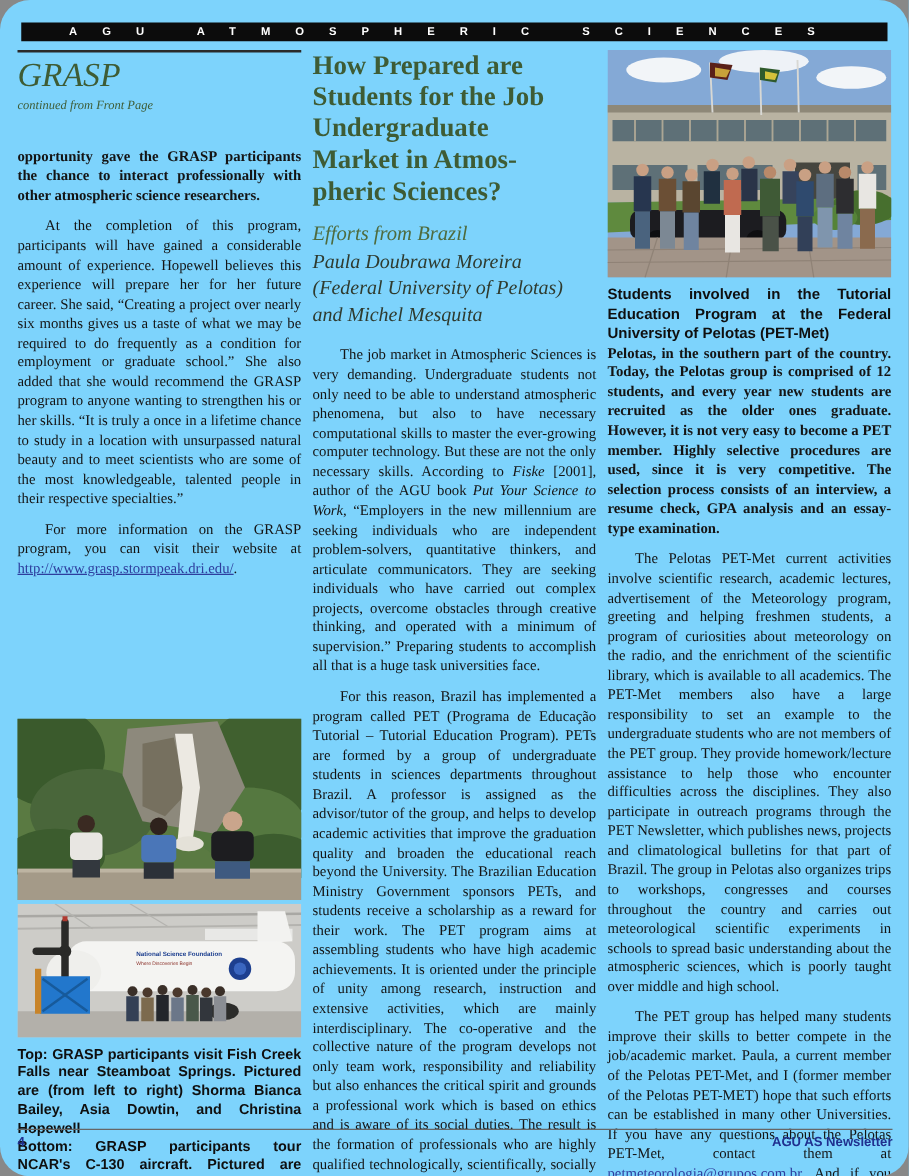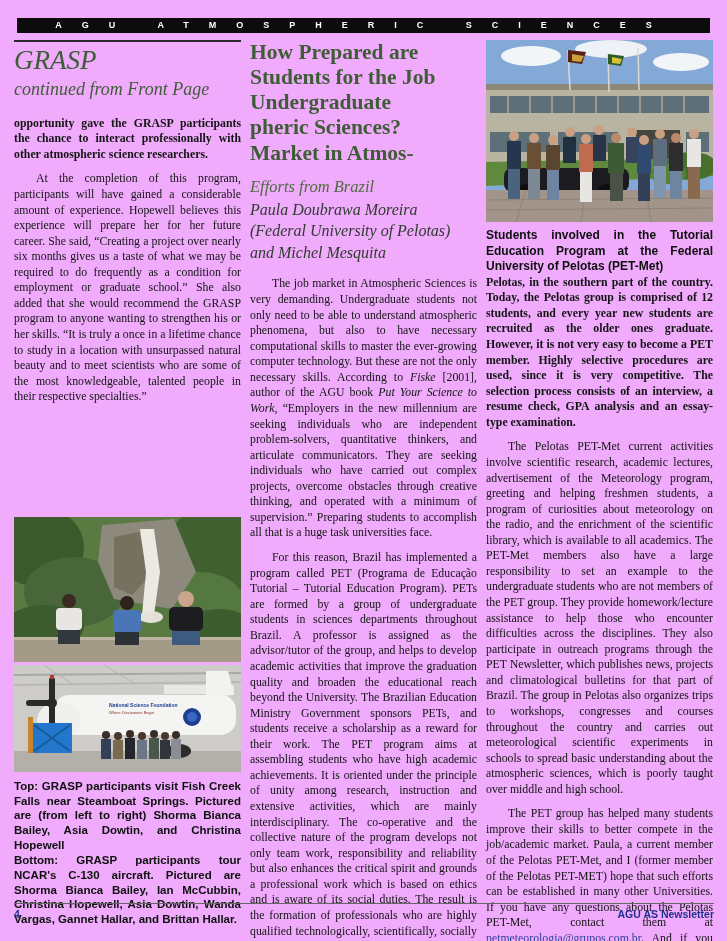--- a/index.html
+++ b/index.html
@@ -1,34 +1,34 @@
 <!DOCTYPE html>
 <html><head>
 <meta charset="utf-8">
 <style>
   * { margin:0; padding:0; box-sizing:border-box; }
   body { background:#888; }
   .page {
     position:relative; width:727px; height:941px; margin:0 auto;
-    background:#f0abfc; overflow:hidden;
-    font-family:"Liberation Serif", serif; color:#141414;
+    background:#7dd3fc; overflow:hidden;
+    font-family:"Liberation Serif", serif; color:#141414;border-radius:24px;
   }
   .banner {
     position:absolute; top:18px; left:17px; right:17px; height:15px;
     background:#0c0c0c; color:#fff; overflow:hidden; white-space:nowrap;
     font-family:"Liberation Sans", sans-serif; font-weight:bold;
     font-size:9px; line-height:15px; letter-spacing:20px; text-align:center;
   }
   .content { position:absolute; top:40px; left:14px; display:flex; gap:9px; }
   .col { width:227px; }
 
   
   .rule { border-top:2px solid #2a2a2a; margin-bottom:4px; }
   .grasp-title { font-style:italic; color:#3e5c35; font-size:27px; line-height:1.1; }
-  .grasp-sub { font-style:italic; color:#3e5c35; font-size:18px; margin:3px 0 16px; }
+  .grasp-sub { font-style:italic; color:#3e5c35; font-size:10px; margin:3px 0 28px; }
 
   p.body { font-size:11.8px; line-height:1.32; text-align:justify; text-indent:22px; margin-bottom:9px; }
   p.body.noindent { text-indent:0;font-weight:bold; }
   .link { color:#2e3e9e; text-decoration:underline; cursor:pointer; }
   .ital { font-style:italic; }
 
   .photo-stack { margin-top:112px; }
   .photo-frame { display:block; margin-bottom:3px; }
   .caption {
     font-family:"Liberation Sans", sans-serif; font-weight:bold;
@@ -61,20 +61,21 @@
 
   <div class="content">
 
     <div class="col">
       <div class="rule"></div>
       <div class="grasp-title">GRASP</div>
       <div class="grasp-sub">continued from Front Page</div>
 
       <p class="body noindent">opportunity gave the GRASP participants the chance to interact professionally with other atmospheric science researchers.</p>
       <p class="body">At the completion of this program, participants will have gained a considerable amount of experience. Hopewell believes this experience will prepare her for her future career. She said, “Creating a project over nearly six months gives us a taste of what we may be required to do frequently as a condition for employment or graduate school.” She also added that she would recommend the GRASP program to anyone wanting to strengthen his or her skills. “It is truly a once in a lifetime chance to study in a location with unsurpassed natural beauty and to meet scientists who are some of the most knowledgeable, talented people in their respective specialties.”</p>
+      <p class="body"><span>For more information on the GRASP program, you can visit their website at </span><span class="link">http://www.grasp.stormpeak.dri.edu/</span><span>.</span></p>
 
       <div class="photo-stack">
 
         <svg class="photo-frame" width="227" height="145" viewBox="0 0 227 145">
           <rect width="227" height="145" fill="#5a7a42"></rect>
           <ellipse cx="25" cy="30" rx="45" ry="40" fill="#3a5a2c"></ellipse>
           <ellipse cx="60" cy="75" rx="50" ry="35" fill="#49663a"></ellipse>
           <ellipse cx="200" cy="35" rx="50" ry="45" fill="#40602f"></ellipse>
           <ellipse cx="185" cy="85" rx="45" ry="30" fill="#557840"></ellipse>
           <polygon points="88,8 160,2 182,55 158,92 100,82 84,45" fill="#8d897c"></polygon>
@@ -149,22 +150,22 @@
         <span>Top: GRASP participants visit Fish Creek Falls near Steamboat Springs. Pictured are (from left to right) Shorma Bianca Bailey, Asia Dowtin, and Christina Hopewell</span><br>
         <span>Bottom: GRASP participants tour NCAR's C-130 aircraft. Pictured are Shorma Bianca Bailey, Ian McCubbin, Christina Hopewell, Asia Dowtin, Wanda Vargas, Gannet Hallar, and Brittan Hallar.</span>
       </div>
     </div>
 
     <div class="col">
       <div class="mid-title">
         <div>How Prepared are</div>
         <div>Students for the Job</div>
         <div>Undergraduate</div>
+        <div>Market in Atmos-</div>
         <div>pheric Sciences?</div>
-        <div>Market in Atmos-</div>
       </div>
       <div class="mid-sub">Efforts from Brazil</div>
       <div class="authors">Paula Doubrawa Moreira (Federal University of Pelotas) and Michel Mesquita</div>
 
       <p class="body"><span>The job market in Atmospheric Sciences is very demanding. Undergraduate students not only need to be able to understand atmospheric phenomena, but also to have necessary computational skills to master the ever-growing computer technology. But these are not the only necessary skills. According to </span><span class="ital">Fiske</span><span> [2001], author of the AGU book </span><span class="ital">Put Your Science to Work</span><span>, “Employers in the new millennium are seeking individuals who are independent problem-solvers, quantitative thinkers, and articulate communicators. They are seeking individuals who have carried out complex projects, overcome obstacles through creative thinking, and operated with a minimum of supervision.” Preparing students to accomplish all that is a huge task universities face.</span></p>
       <p class="body">For this reason, Brazil has implemented a program called PET (Programa de Educação Tutorial – Tutorial Education Program). PETs are formed by a group of undergraduate students in sciences departments throughout Brazil. A professor is assigned as the advisor/tutor of the group, and helps to develop academic activities that improve the graduation quality and broaden the educational reach beyond the University. The Brazilian Education Ministry Government sponsors PETs, and students receive a scholarship as a reward for their work. The PET program aims at assembling students who have high academic achievements. It is oriented under the principle of unity among research, instruction and extensive activities, which are mainly interdisciplinary. The co-operative and the collective nature of the program develops not only team work, responsibility and reliability but also enhances the critical spirit and grounds a professional work which is based on ethics and is aware of its social duties. The result is the formation of professionals who are highly qualified technologically, scientifically, socially and academically.</p>
       <p class="body">There are many PET groups in various universities throughout Brazil, but only one is dedicated to Meteorology students. This PET-Met is located at the Federal University at</p>
     </div>
 
     <div class="col">

